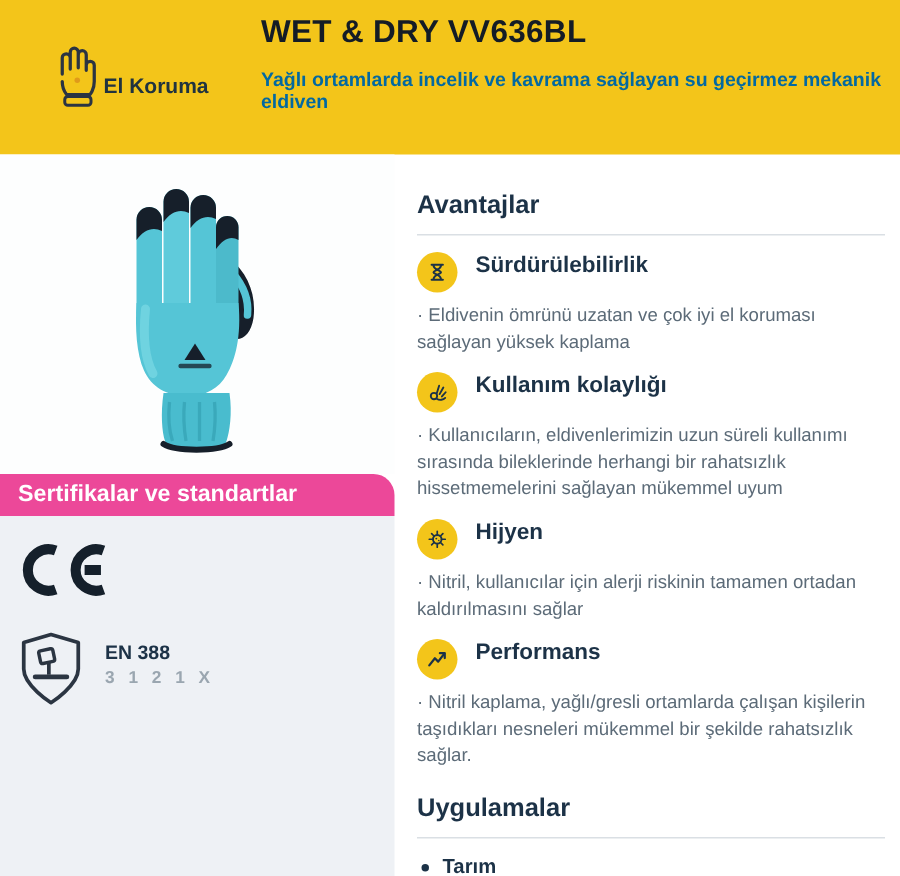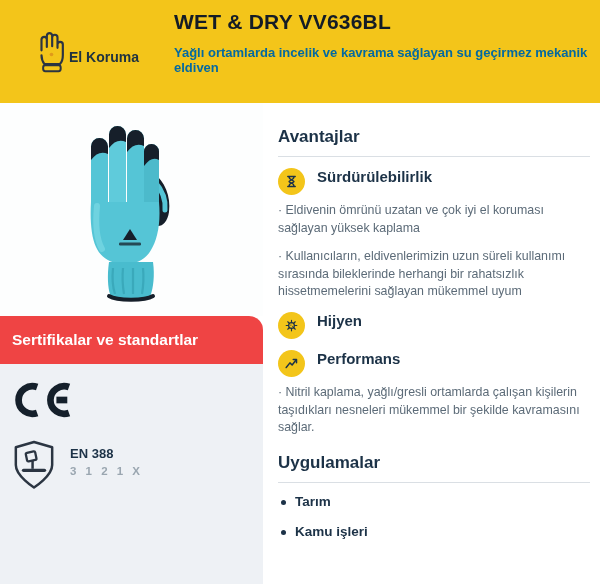--- a/index.html
+++ b/index.html
@@ -13,21 +13,21 @@
   .hleft .cat-label { margin-top:6px; font-size:14px; font-weight:700; color:#20333F; }
   .hright { flex:1; padding:10px 10px 0 6px; }
   .title { font-size:21px; font-weight:800; color:#141C26; letter-spacing:0.2px; }
   .subtitle { margin-top:3px; font-size:14.5px; font-weight:500; color:#1B2530; }
   .hdesc { margin-top:11px; font-size:13px; font-weight:700; color:#0369a1; }
 
   
   .main { display:flex; height:481px; }
   .left-col { width:263px; display:flex; flex-direction:column; }
   .figure { height:213px; background:#fdfefe; display:flex; align-items:center; justify-content:center; }
-  .banner { height:48px; background:#ef4444; border-radius:0 14px 0 0; display:flex; align-items:center; padding-left:12px; color:#ffffff; font-size:15.5px; font-weight:800; }
+  .banner { height:28px; background:#ec4899; border-radius:0 14px 0 0; display:flex; align-items:center; padding-left:12px; color:#ffffff; font-size:15.5px; font-weight:800; }
   .certs { flex:1; background:#EEF1F5; padding:13px 12px; }
   .ce-wrap { margin:2px 0 14px 0; }
   .std-row { display:flex; align-items:flex-start; }
   .std-labels { margin-left:14px; padding-top:7px; }
   .std-name { font-size:13px; font-weight:800; color:#1C3247; }
   .std-rating { margin-top:4px; font-size:11.5px; font-weight:700; color:#9AA6B0; letter-spacing:3px; }
 
   .right-col { flex:1; padding:8px 10px 0 15px; }
   h2.sec { font-size:17px; font-weight:800; color:#1C3247; padding-bottom:9px; border-bottom:1px solid #DADFE4;margin-top:16px; }
   .adv-item { margin-top:11px; }
@@ -131,48 +131,58 @@
             <svg width="15" height="15" viewBox="0 0 24 24">
               <path d="M6 4 h12 M6 20 h12 M8 4.5 c0 5 8 5.5 8 7.5 c0 2-8 2.5-8 7.5 M16 4.5 c0 5-8 5.5-8 7.5 c0 2 8 2.5 8 7.5" fill="none" stroke="#1C3247" stroke-width="2.2" stroke-linecap="round"></path>
             </svg>
           </span>
           <span class="adv-title">Sürdürülebilirlik</span>
         </div>
         <div class="adv-desc">· Eldivenin ömrünü uzatan ve çok iyi el koruması sağlayan yüksek kaplama</div>
       </div>
 
       <div class="adv-item">
+        <div class="adv-head">
+          <span class="adv-badge">
+            <svg width="15" height="15" viewBox="0 0 24 24">
+              <circle cx="8.5" cy="16" r="3.4" fill="none" stroke="#1C3247" stroke-width="2"></circle>
+              <path d="M11.5 13 l2.5-8 M14.5 14 l4-7 M17 16.5 l4-4.5 M11.5 19 c3 2 7 1 9-1" fill="none" stroke="#1C3247" stroke-width="2" stroke-linecap="round"></path>
+            </svg>
+          </span>
+          <span class="adv-title">Kullanım kolaylığı</span>
+        </div>
         <div class="adv-desc">· Kullanıcıların, eldivenlerimizin uzun süreli kullanımı sırasında bileklerinde herhangi bir rahatsızlık hissetmemelerini sağlayan mükemmel uyum</div>
       </div>
 
       <div class="adv-item">
         <div class="adv-head">
           <span class="adv-badge">
             <svg width="15" height="15" viewBox="0 0 24 24">
               <circle cx="12" cy="12" r="4.6" fill="none" stroke="#1C3247" stroke-width="2"></circle>
               <path d="M12 7.4 V3.5 M12 16.6 v3.9 M7.4 12 H3.5 M16.6 12 h3.9 M8.8 8.8 L6 6 M15.2 8.8 L18 6 M8.8 15.2 L6 18 M15.2 15.2 L18 18" stroke="#1C3247" stroke-width="1.8" stroke-linecap="round"></path>
               <circle cx="11" cy="11.3" r="1" fill="#1C3247"></circle>
               <circle cx="13.6" cy="13.2" r="0.8" fill="#1C3247"></circle>
             </svg>
           </span>
           <span class="adv-title">Hijyen</span>
         </div>
+        <div class="adv-desc">· Nitril, kullanıcılar için alerji riskinin tamamen ortadan kaldırılmasını sağlar</div>
       </div>
 
       <div class="adv-item">
         <div class="adv-head">
           <span class="adv-badge">
             <svg width="15" height="15" viewBox="0 0 24 24">
               <path d="M3.5 18.5 L9.5 11 L13 14.5 L19.5 6" fill="none" stroke="#1C3247" stroke-width="2.4" stroke-linecap="round" stroke-linejoin="round"></path>
               <path d="M14.8 5.5 h5.2 v5.2" fill="none" stroke="#1C3247" stroke-width="2.4" stroke-linecap="round" stroke-linejoin="round"></path>
             </svg>
           </span>
           <span class="adv-title">Performans</span>
         </div>
-        <div class="adv-desc">· Nitril kaplama, yağlı/gresli ortamlarda çalışan kişilerin taşıdıkları nesneleri mükemmel bir şekilde kavramasını sağlar.</div>
+        <div class="adv-desc">· Nitril kaplama, yağlı/gresli ortamlarda çalışan kişilerin taşıdıkları nesneleri mükemmel bir şekilde rahatsızlık sağlar.</div>
       </div>
 
       <div class="apps-sec">
         <h2 class="sec">Uygulamalar</h2>
         <ul class="apps-list">
           <li>Tarım</li>
           <li>Kamu işleri</li>
 
         </ul>
       </div>

